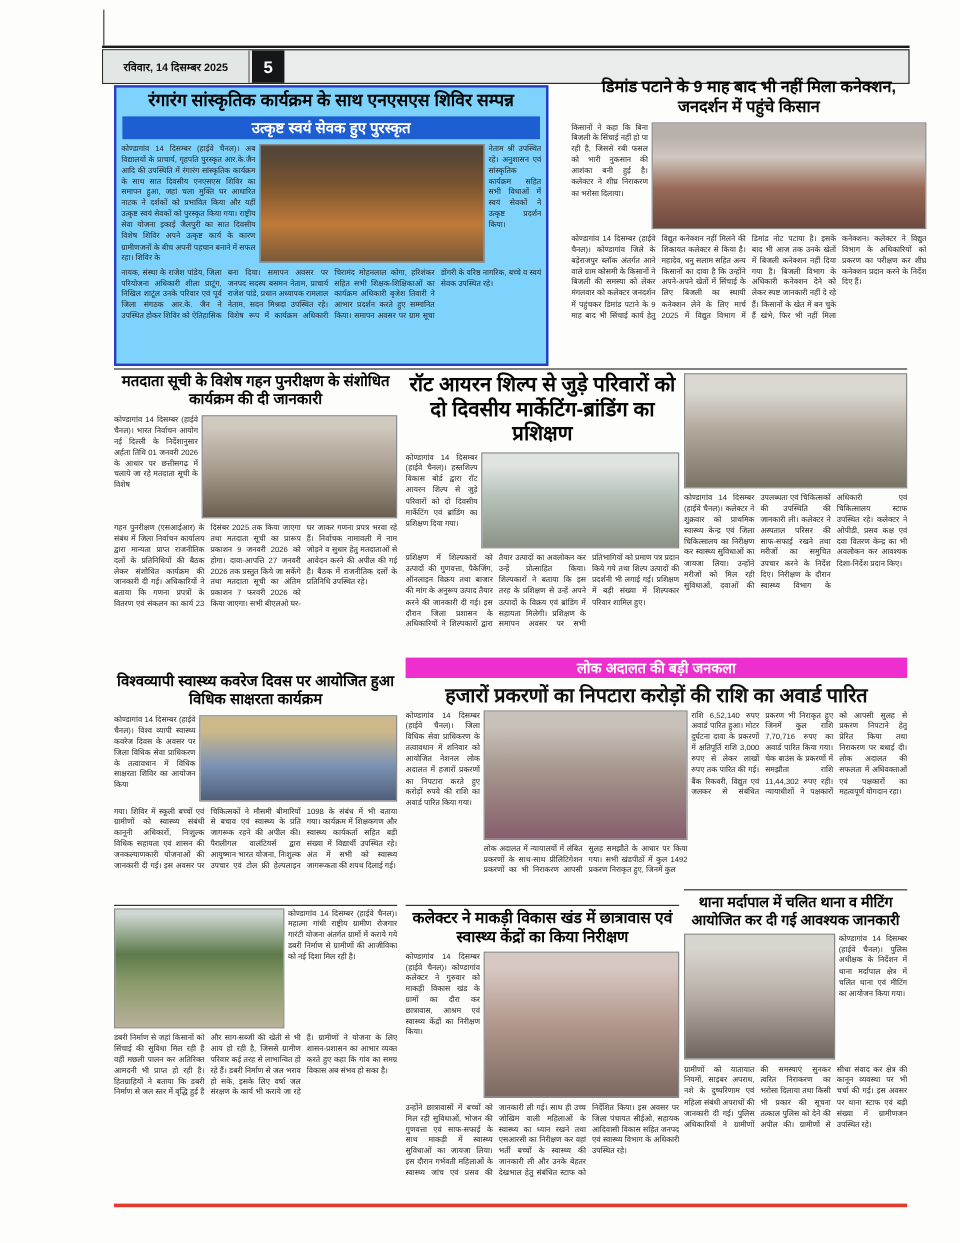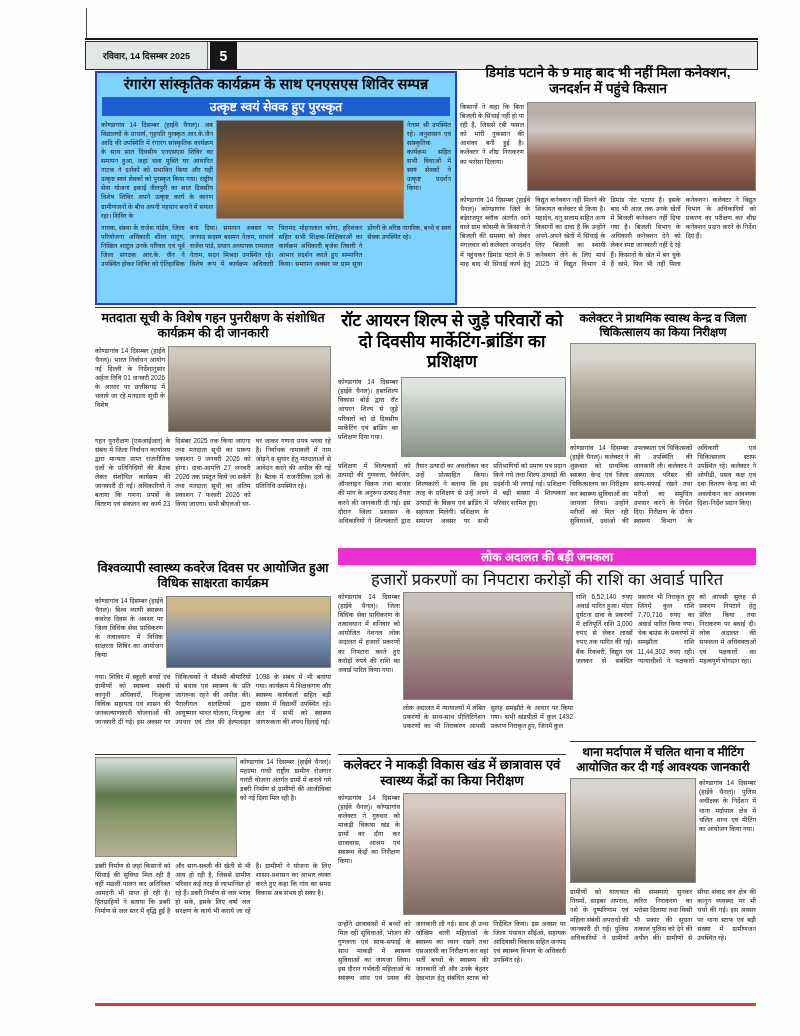--- a/index.html
+++ b/index.html
@@ -45,33 +45,33 @@
   .photo-g{background:linear-gradient(180deg,#c8c1ba 12%,#a7978e 45%,#865e6d);}
   .photo-h{background:linear-gradient(180deg,#ced7d1 4%,#5d7a4a 38%,#8a9a6a 62%,#b7b199);}
   .photo-i{background:linear-gradient(180deg,#d7c8c3 10%,#b4998f 48%,#7d6961);}
   .photo-j{background:linear-gradient(180deg,#d8d4ce 12%,#b4aca2 52%,#6e665d);}
   
   .art-a{left:95px;top:71px;width:362px;height:234px;border:2px solid #2b3cc4;background:#7dd3fc;}
   .art-a .hl{font-size:14.5px;padding:3px 2px 2px;}
   .art-a .subbar{margin:1px 5px 2px;height:19px;background:#1d5ed2;color:#fff;
     font-weight:bold;font-size:12.5px;display:flex;align-items:center;justify-content:center;text-align:right;}
   
-  .art-b{left:460px;top:64px;width:296px;height:241px;}
+  .art-b{left:476px;top:64px;width:296px;height:241px;}
   .art-b .hl{font-size:13.5px;padding:1px 6px 4px;}
   
   .art-c{left:95px;top:311px;width:236px;height:243px;}
   .art-c .hl{font-size:12.5px;padding:0 2px 4px;}
   .art-d{left:338px;top:311px;width:228px;height:234px;}
   .art-d .hl{font-size:17px;padding:0 2px 4px;}
   .art-e{left:570px;top:311px;width:186px;height:234px;}
   .art-e .hl{font-size:11.5px;padding:0 2px 4px;}
   
   .banner{left:338px;top:548px;width:418px;height:17px;position:absolute;background:#ee2fd0;
     color:#fff;font-weight:bold;font-size:12px;display:flex;align-items:center;justify-content:center;}
-  .g-headline{left:338px;top:567px;width:418px;position:absolute;font-size:16.5px;font-weight:normal;text-align:center;}
+  .g-headline{left:338px;top:567px;width:418px;position:absolute;font-size:16.5px;font-weight:bold;text-align:center;}
   .art-g{left:338px;top:592px;width:418px;height:163px;}
   
   .art-f{left:95px;top:561px;width:236px;height:193px;}
   .art-f .hl{font-size:12.5px;padding:0 2px 4px;}
   
   .art-h{left:95px;top:757px;width:236px;height:243px;}
   .art-h .hl{font-size:12px;padding:0 2px 4px;}
   .art-i{left:338px;top:757px;width:228px;height:243px;}
   .art-i .hl{font-size:13px;padding:0 2px 4px;}
   .art-j{left:570px;top:745px;width:186px;height:255px;}
@@ -124,21 +124,20 @@
   <div class="article art-d">
     <div class="hl">रॉट आयरन शिल्प से जुड़े परिवारों को दो दिवसीय मार्केटिंग-ब्रांडिंग का प्रशिक्षण</div>
     <div class="row" style="height:80px;">
       <div class="body-txt" style="width:60px;">कोण्डागांव 14 दिसम्बर (हाईवे चैनल)। हस्तशिल्प विकास बोर्ड द्वारा रॉट आयरन शिल्प से जुड़े परिवारों को दो दिवसीय मार्केटिंग एवं ब्रांडिंग का प्रशिक्षण दिया गया।</div>
       <div class="photo photo-d"></div>
     </div>
     <div class="body-txt cols-3" style="margin-top:4px;height:104px;">प्रशिक्षण में शिल्पकारों को उत्पादों की गुणवत्ता, पैकेजिंग, ऑनलाइन विक्रय तथा बाजार की मांग के अनुरूप उत्पाद तैयार करने की जानकारी दी गई। इस दौरान जिला प्रशासन के अधिकारियों ने शिल्पकारों द्वारा तैयार उत्पादों का अवलोकन कर उन्हें प्रोत्साहित किया। शिल्पकारों ने बताया कि इस तरह के प्रशिक्षण से उन्हें अपने उत्पादों के विक्रय एवं ब्रांडिंग में सहायता मिलेगी। प्रशिक्षण के समापन अवसर पर सभी प्रतिभागियों को प्रमाण पत्र प्रदान किये गये तथा शिल्प उत्पादों की प्रदर्शनी भी लगाई गई। प्रशिक्षण में बड़ी संख्या में शिल्पकार परिवार शामिल हुए।</div>
   </div>
 
   <div class="article art-e">
-    <div class="hl">कलेक्टर ने प्राथमिक स्वास्थ केन्द्र व जिला चिकित्सालय का किया निरीक्षण</div>
     <div class="photo photo-e" style="height:96px;"></div>
     <div class="body-txt cols-3" style="margin-top:4px;height:100px;">कोण्डागांव 14 दिसम्बर (हाईवे चैनल)। कलेक्टर ने शुक्रवार को प्राथमिक स्वास्थ्य केन्द्र एवं जिला चिकित्सालय का निरीक्षण कर स्वास्थ्य सुविधाओं का जायजा लिया। उन्होंने मरीजों को मिल रही सुविधाओं, दवाओं की उपलब्धता एवं चिकित्सकों की उपस्थिति की जानकारी ली। कलेक्टर ने अस्पताल परिसर की साफ-सफाई रखने तथा मरीजों का समुचित उपचार करने के निर्देश दिए। निरीक्षण के दौरान स्वास्थ्य विभाग के अधिकारी एवं चिकित्सालय स्टाफ उपस्थित रहे। कलेक्टर ने ओपीडी, प्रसव कक्ष एवं दवा वितरण केन्द्र का भी अवलोकन कर आवश्यक दिशा-निर्देश प्रदान किए।</div>
   </div>
 
   <div class="banner">लोक अदालत की बड़ी जनकला</div>
   <div class="g-headline">हजारों प्रकरणों का निपटारा करोड़ों की राशि का अवार्ड पारित</div>
 
   <div class="article art-g">
     <div class="row" style="height:163px;">
       <div class="body-txt" style="width:62px;height:163px;">कोण्डागांव 14 दिसम्बर (हाईवे चैनल)। जिला विधिक सेवा प्राधिकरण के तत्वावधान में शनिवार को आयोजित नेशनल लोक अदालत में हजारों प्रकरणों का निपटारा करते हुए करोड़ों रुपये की राशि का अवार्ड पारित किया गया।</div>

